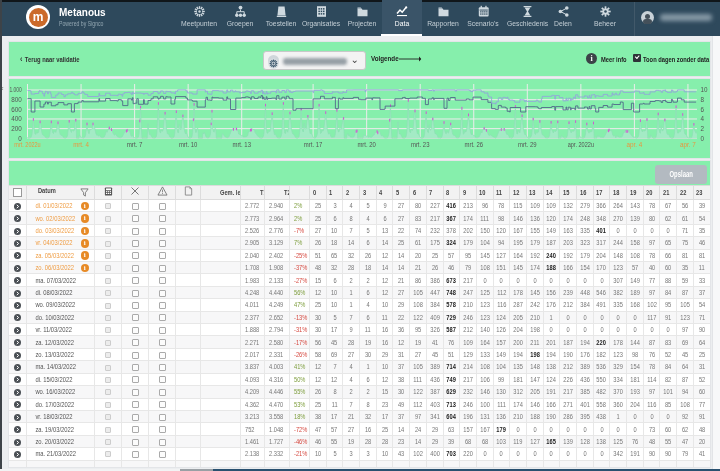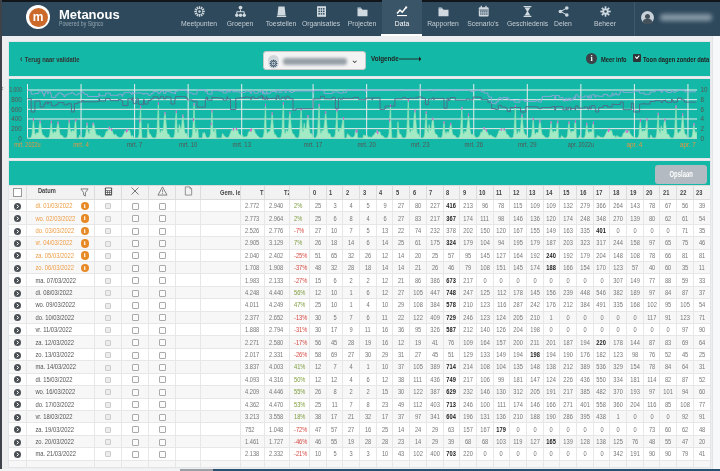--- a/index.html
+++ b/index.html
@@ -2,34 +2,34 @@
 <html><head><meta charset="utf-8"><style>
 *{margin:0;padding:0;box-sizing:border-box}
 html,body{width:720px;height:471px;overflow:hidden;font-family:"Liberation Sans",sans-serif;background:#eceef0}
 #root{position:relative;width:720px;height:471px}
 #topstrip{position:absolute;left:0;top:0;width:720px;height:2px;background:#10161a}
 #leftstrip{position:absolute;left:0;top:0;width:2px;height:471px;background:#3d4348}
 #nav{position:absolute;left:0;top:2px;width:720px;height:34px;background:#2e495c}
 #logo{position:absolute;left:26px;top:5px;width:24px;height:24px;border-radius:50%;background:#fff}
 #logo .inner{position:absolute;left:2.5px;top:2.5px;width:19px;height:19px;border-radius:50%;background:#cb6a2a;color:#fff;
  font-size:12px;text-align:center;line-height:18px;font-weight:bold}
-#brand{position:absolute;left:59px;top:7px;color:#fff;font-size:13px;font-weight:bold}
+#brand{position:absolute;left:59px;top:7px;color:#fff;font-size:10px;font-weight:bold}
 #brand2{position:absolute;left:59px;top:20px;color:#93a7b2;font-size:6.3px;transform:scaleX(0.82);transform-origin:0 50%}
 .nitem{position:absolute;top:0;height:34px;width:40px;margin-left:-20px;text-align:center}
 .nitem.active{background:#3a5468}
 .nitem .nico{margin-top:4px;height:14px}
 .nitem .nlab{font-size:6.8px;color:#c3ced5;margin-top:2px;white-space:nowrap}
 .nitem.active .nlab{color:#fff}
 #datamark{position:absolute;left:381px;top:34px;width:41px;height:2px;background:#fff}
 #usep{position:absolute;left:634px;top:2px;width:1px;height:34px;background:#42596a}
 #uava{position:absolute;left:641px;top:11px;width:13px;height:13px;border-radius:50%;background:#c9d2d8}
 #uava:after{content:"";position:absolute;left:4px;top:2.5px;width:5px;height:5px;border-radius:50%;background:#44505a}
 #uava:before{content:"";position:absolute;left:2px;top:7.5px;width:9px;height:5px;border-radius:4px 4px 3px 3px;background:#44505a}
 #umail{position:absolute;left:660px;top:14px;width:52px;height:7px;border-radius:3px;background:#8598a5;filter:blur(2px)}
-.card{position:absolute;left:8px;width:703px;background:#14b8a6;border:1px solid #e3e5e8}
+.card{position:absolute;left:8px;width:703px;background:#86efac;border:1px solid #e3e5e8}
 #toolbar{top:41px;height:35.5px}
 #back{position:absolute;left:11px;top:11.5px;font-size:7.3px;color:#333;font-weight:bold;transform:scaleX(0.8);transform-origin:0 50%}
 #back .ch{font-size:9px;margin-right:3px}
 #dd{position:absolute;left:254px;top:8.5px;width:103px;height:19px;background:#f3f3f3;border:1px solid #c8c8c8;border-radius:3px}
 #ddic{position:absolute;left:4px;top:3.5px;width:11px;height:11px;border-radius:50%;background:#cfd6da}
 #ddred{position:absolute;left:19px;top:6px;width:64px;height:7px;border-radius:3px;background:#97a0a6;filter:blur(1.5px)}
 #ddch{position:absolute;right:6px;top:2px;color:#444;font-size:10px}
 #next{position:absolute;left:362px;top:12px;font-size:7.8px;color:#222;font-weight:bold;transform:scaleX(0.8);transform-origin:0 50%}
 #next svg{vertical-align:-1px}
 #minfo{position:absolute;left:577px;top:10.5px;width:11px;height:11px;border-radius:50%;background:#3c4348;color:#fff;

